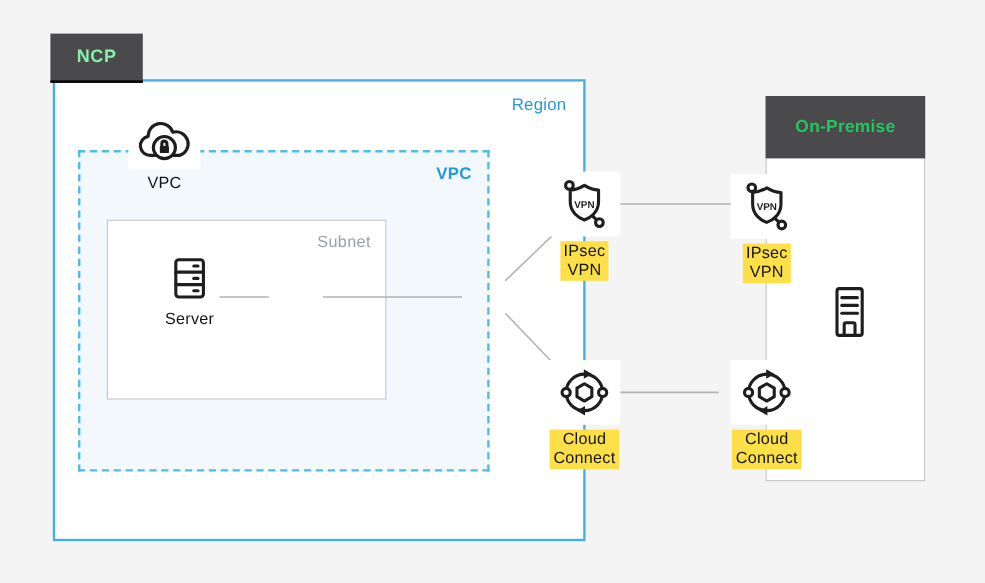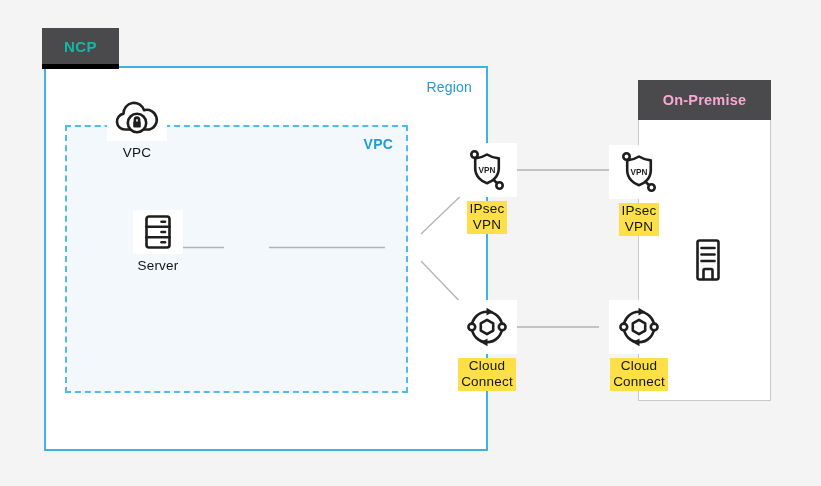--- a/index.html
+++ b/index.html
@@ -15,22 +15,22 @@
   .region-box{
     position:absolute;left:44px;top:66px;width:444px;height:385px;
     background:#ffffff;border:2px solid #41b1e2;box-sizing:border-box;z-index:1;
   }
   .region-label{
     position:absolute;top:11px;right:14px;
     color:#2598d8;font-size:14px;font-weight:400;letter-spacing:.2px;
   }
   .ncp-label{
     position:absolute;left:42px;top:28px;width:77px;height:41px;
-    background:#4a4a4c;border-bottom:5px solid #000000;box-sizing:border-box;
-    color:#14b8a6;font-size:15px;font-weight:700;letter-spacing:.5px;
+    background:#4a4a4c;border-bottom:2px solid #000000;box-sizing:border-box;
+    color:#86efac;font-size:15px;font-weight:700;letter-spacing:.5px;
     display:flex;align-items:center;justify-content:center;z-index:4;
   }
   .vpc-box{
     position:absolute;left:65px;top:125px;width:343px;height:268px;
     background:#f2f8fc;border:2px dashed #52bbe8;box-sizing:border-box;z-index:1;
   }
   .vpc-box-label{
     position:absolute;top:9px;right:13px;
     color:#2598d8;font-size:14px;font-weight:700;letter-spacing:.2px;
   }
@@ -40,22 +40,22 @@
   }
   .subnet-label{
     position:absolute;top:10px;right:12px;
     color:#9aa0a6;font-size:13.5px;font-weight:500;letter-spacing:.3px;
   }
   .onprem-box{
     position:absolute;left:638px;top:80px;width:133px;height:321px;
     background:#ffffff;border:1px solid #c9c9c9;box-sizing:border-box;z-index:1;
   }
   .onprem-header{
-    position:absolute;left:-1px;top:-1px;width:133px;height:40px;
-    background:#4a4a4c;color:#f9a8d4;font-size:14.5px;font-weight:700;letter-spacing:.2px;
+    position:absolute;left:-1px;top:-1px;width:133px;height:52px;
+    background:#4a4a4c;color:#22c55e;font-size:14.5px;font-weight:700;letter-spacing:.2px;
     display:flex;align-items:center;justify-content:center;
   }
 
   
   .connectors{position:absolute;left:0;top:0;z-index:2;}
 
   
   .node{
     position:absolute;width:90px;z-index:3;
     display:flex;flex-direction:column;align-items:center;
@@ -83,20 +83,23 @@
   </div>
 
   <div class="ncp-label">
     <span>NCP</span>
   </div>
 
   <div class="vpc-box">
     <div class="vpc-box-label">VPC</div>
   </div>
 
+  <div class="subnet-box">
+    <div class="subnet-label">Subnet</div>
+  </div>
 
   <div class="onprem-box">
     <div class="onprem-header">
       <span>On-Premise</span>
     </div>
   </div>
 
   <svg class="connectors" width="821" height="486">
     <g stroke="#b3b3b3" stroke-width="1.3" fill="none">
       <line x1="179" y1="247.5" x2="224" y2="247.5"></line>

